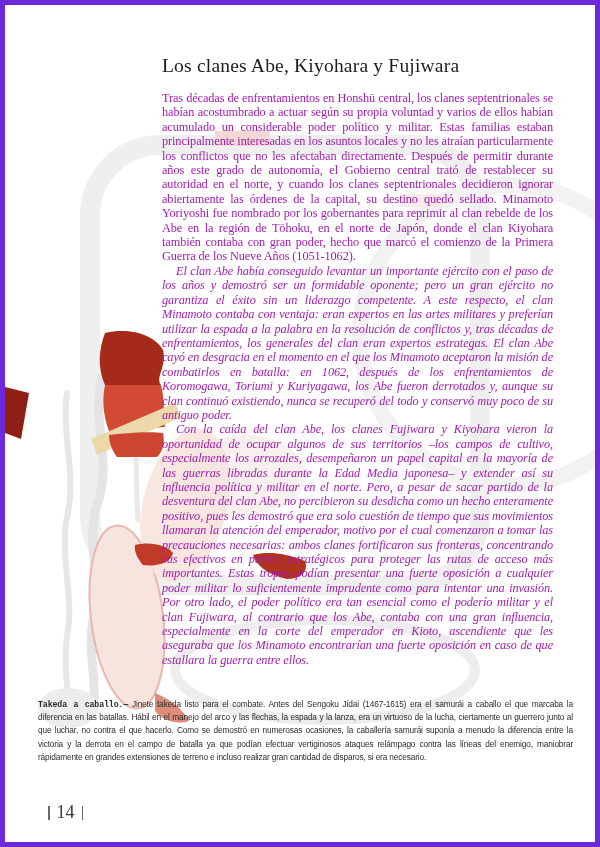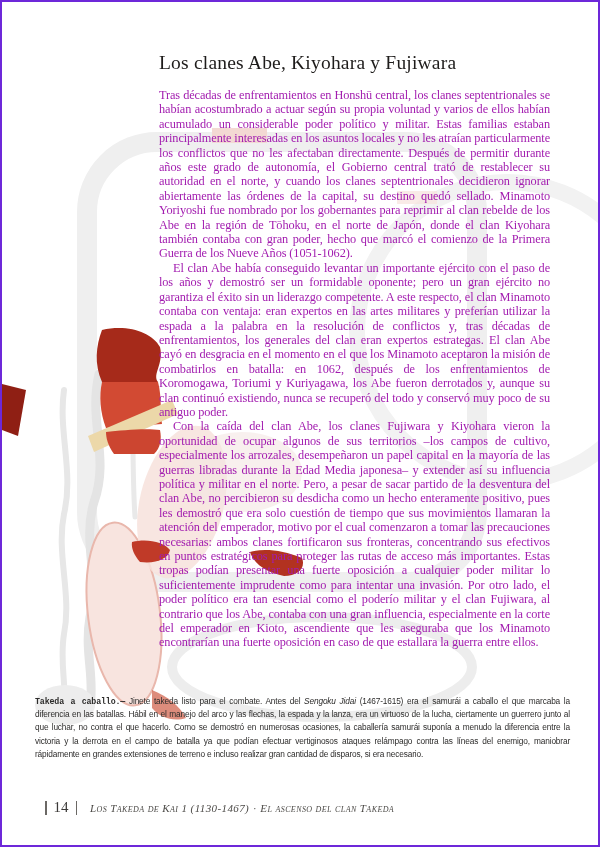--- a/index.html
+++ b/index.html
@@ -1,21 +1,21 @@
 <!DOCTYPE html>
 <html><head>
 <meta charset="utf-8">
 <style>
   html, body { margin: 0; padding: 0; background: #ffffff; }
   .page {
     position: relative;
     width: 600px;
     height: 847px;
     background: #ffffff;
-    border: 2px solid #6d28d9;
+    border: 5px solid #6d28d9;
     box-sizing: border-box;
     overflow: hidden;
     font-family: "Liberation Serif", serif;
   }
   .watermark {
     position: absolute;
     left: 0; top: 0;
     z-index: 0;
   }
   .text-column {
@@ -35,56 +35,56 @@
   }
   .body-text p {
     margin: 0;
     font-family: "Liberation Serif", serif;
     font-size: 12.3px;
     line-height: 14.4px;
     color: #a21caf;
     text-align: justify;
     letter-spacing: -0.1px;
   }
-  .body-text p.indent { text-indent: 14px; }
+  .body-text p.indent { text-indent: 14px; font-style: italic; }
   .caption {
     position: absolute;
     left: 33px;
     top: 693px;
     width: 535px;
     z-index: 1;
     font-family: "Liberation Sans", sans-serif;
     font-size: 8.3px;
     line-height: 13.2px;
     letter-spacing: -0.15px;
     color: #2d2c2b;
     text-align: justify;
     margin: 0;
   }
   .caption .lead { font-weight: bold; font-family: Liberation Mono, monospace; }
-  .caption .ital { font-style: italic; }
+  .caption .ital { }
   .footer {
     position: absolute;
     left: 36px;
     top: 797px;
     z-index: 1;
     display: flex;
     align-items: center;
     color: #4a4845;
   }
   .footer .bar {
     display: inline-block;
     width: 1.5px;
     height: 14px;
     background: #6b6865;
     margin: 0 7px;
   }
   .footer .pagenum {
     font-family: "Liberation Serif", serif;
-    font-size: 15px;
+    font-size: 18px;
     color: #3c3a38;
   }
   .footer .running-title {
     font-family: "Liberation Serif", serif;
     font-style: italic;
     font-variant: small-caps;
     font-size: 11px;
     letter-spacing: 0.4px;
     color: #4c4a47;
     margin-left: 6px;
@@ -135,18 +135,15 @@
   </div>
 
   <p class="caption">
     <span class="lead">Takeda a caballo.—</span><span> Jinete takeda listo para el combate. Antes del </span><span class="ital">Sengoku Jidai</span><span> (1467-1615) era el samurái a caballo el que marcaba la diferencia en las batallas. Hábil en el manejo del arco y las flechas, la espada y la lanza, era un virtuoso de la lucha, ciertamente un guerrero junto al que luchar, no contra el que hacerlo. Como se demostró en numerosas ocasiones, la caballería samurái suponía a menudo la diferencia entre la victoria y la derrota en el campo de batalla ya que podían efectuar vertiginosos ataques relámpago contra las líneas del enemigo, maniobrar rápidamente en grandes extensiones de terreno e incluso realizar gran cantidad de disparos, si era necesario.</span>
   </p>
 
   <div class="footer">
     <span class="bar"></span>
     <span class="pagenum">14</span>
     <span class="bar"></span>
-    <span class="running-title">
-      <span>Los Takeda de Kai 1 (1130-1467)</span><span class="sep">·</span><span>El ascenso del clan Takeda</span>
-    </span>
   </div>
 
 </div>
 
 </body></html>

